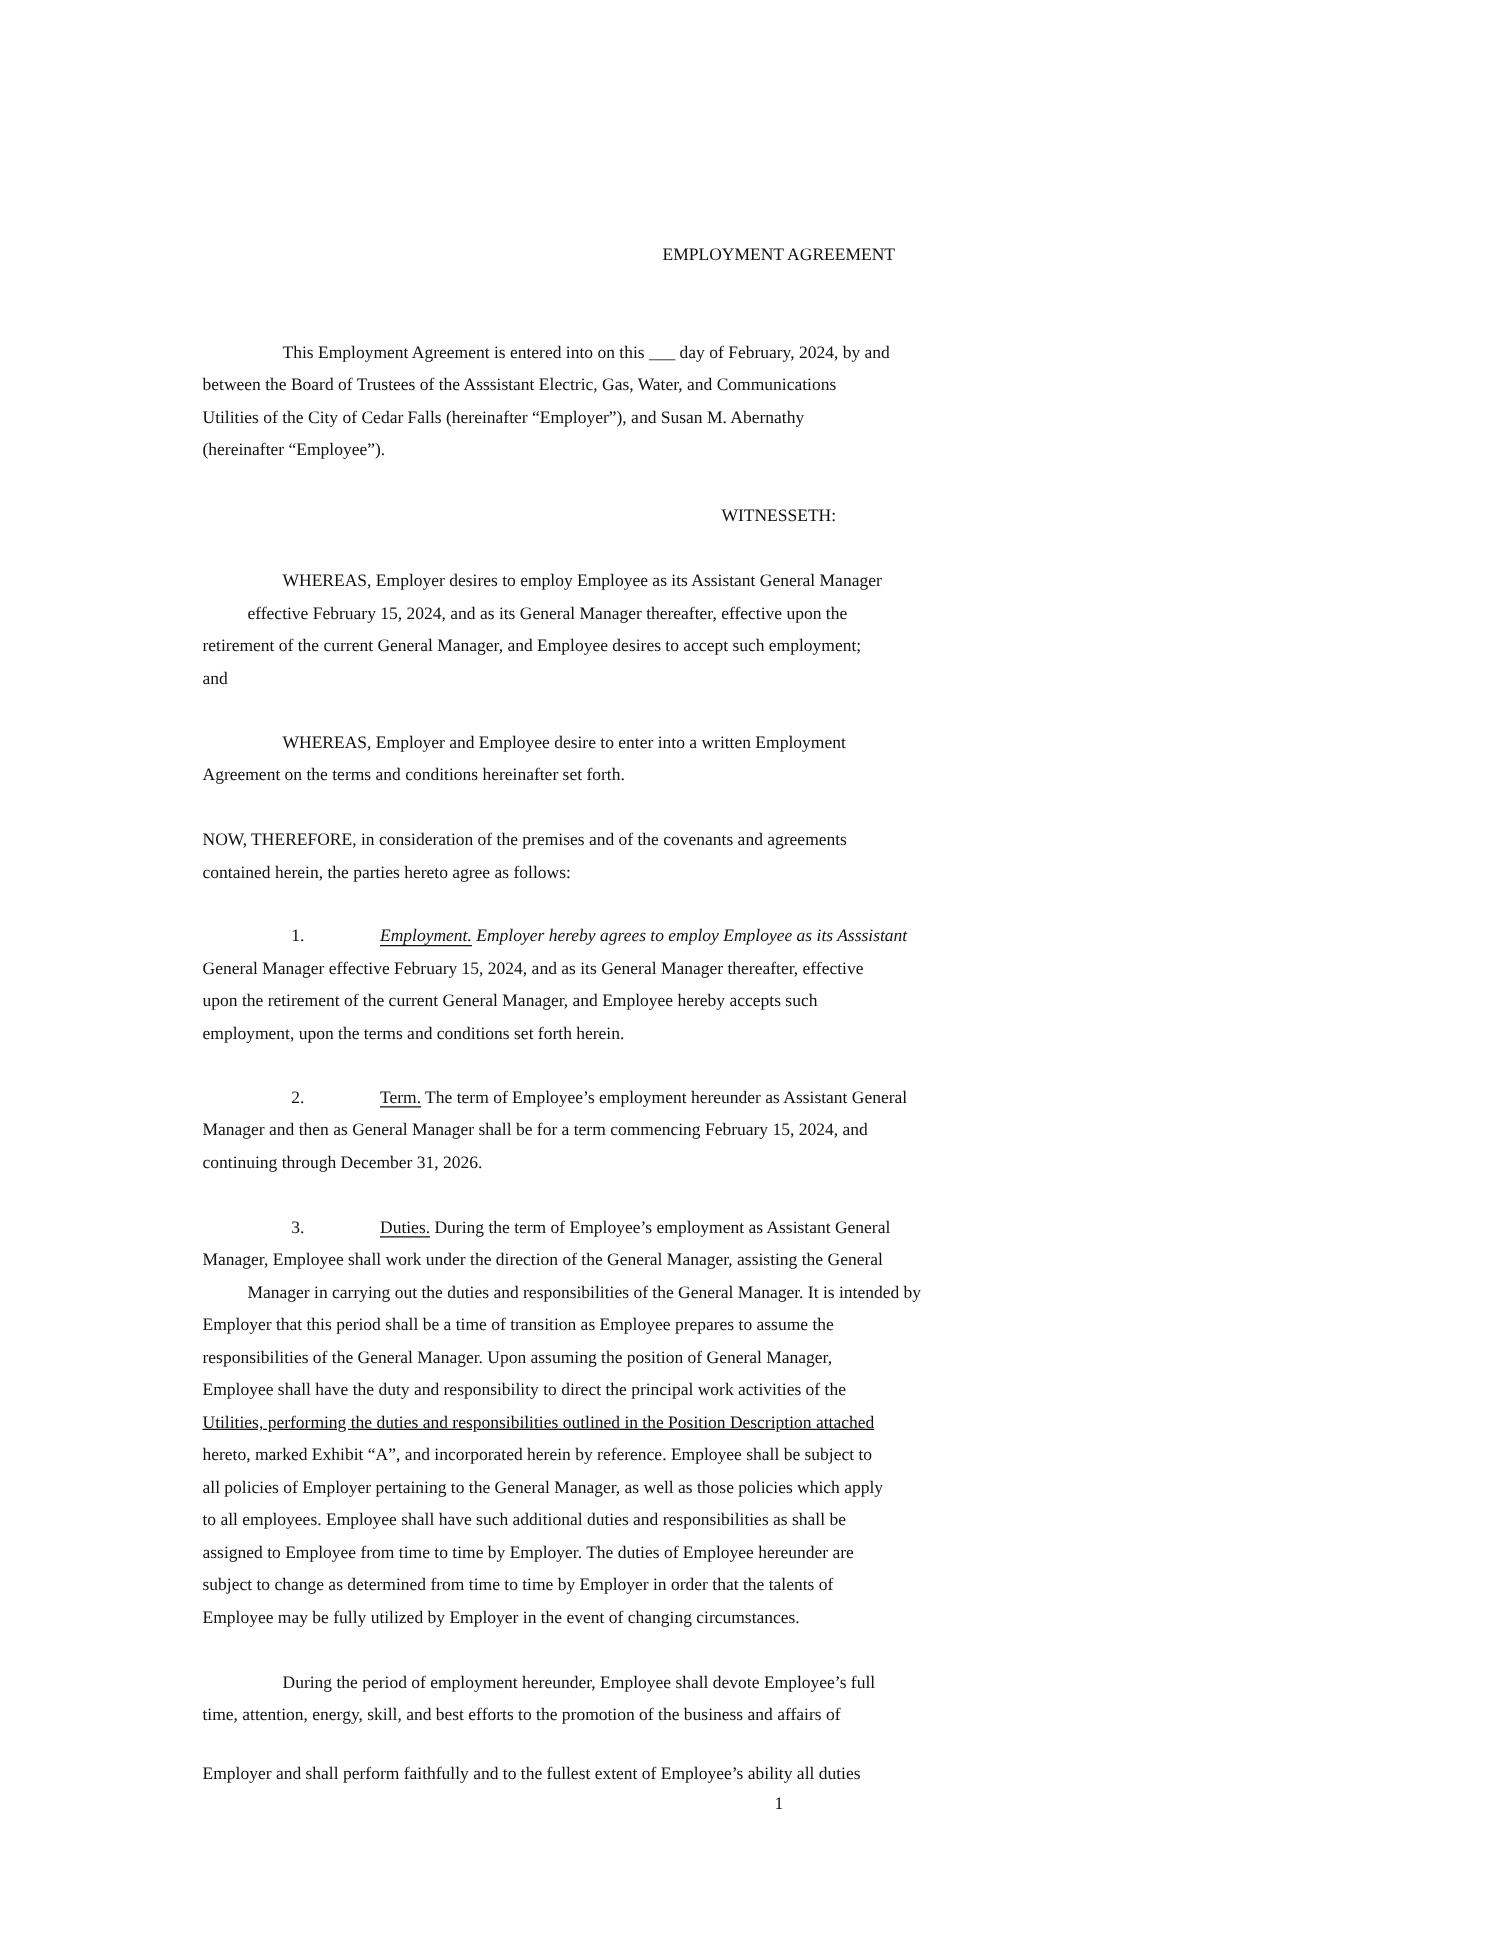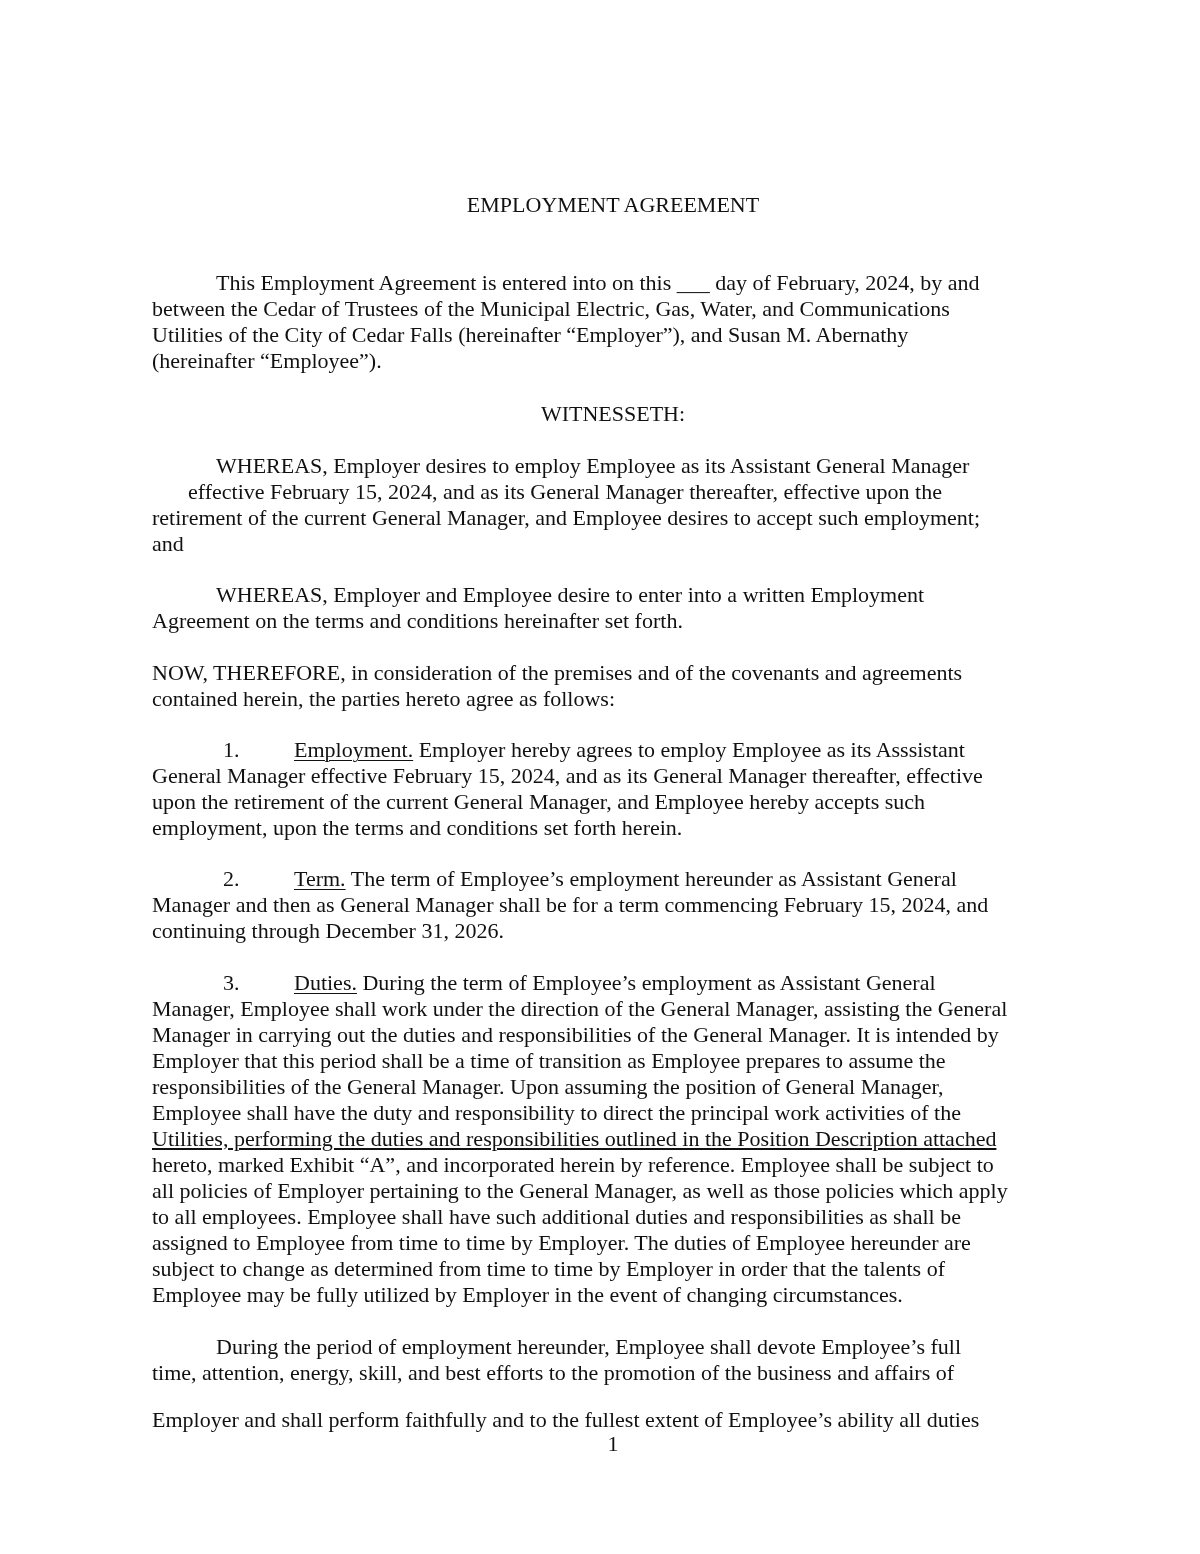--- a/index.html
+++ b/index.html
@@ -1,38 +1,38 @@
 <!DOCTYPE html>
 <html><head>
 <meta charset="utf-8">
 <style>
   html, body { margin: 0; padding: 0; background: #ffffff; }
   body { width: 1200px; height: 1554px; position: relative; overflow: hidden; }
   .page {
-    position: absolute; left: 7px; top: 0; width: 1007px; height: 1554px;
+    position: absolute; left: 17px; top: 0; width: 1007px; height: 1554px;
     background: #ffffff; color: #111111;
     font-family: "Liberation Serif", "DejaVu Serif", serif;
-    font-size: 22px;
+    font-size: 14px;
   }
   .line { position: absolute; left: 145px; white-space: nowrap; line-height: 26px; }
   .center { left: 0; width: 1212px; text-align: center; }
   .indent { left: 209px; }
   .num { position: absolute; white-space: nowrap; line-height: 26px; }
   .u { text-decoration: underline; text-underline-offset: 3px; text-decoration-thickness: 1px; }
 </style>
 </head>
 <body>
 
 <div class="page">
 
   <div class="line center" style="top:192px;">EMPLOYMENT AGREEMENT</div>
 
   <div>
     <div class="line indent" style="top:270px;">This Employment Agreement is entered into on this ___ day of February, 2024, by and</div>
-    <div class="line" style="top:296px;">between the Cedar of Trustees of the Municipal Electric, Gas, Water, and Communications</div>
+    <div class="line" style="top:296px;">between the Board of Trustees of the Asssistant Electric, Gas, Water, and Communications</div>
     <div class="line" style="top:322px;">Utilities of the City of Cedar Falls (hereinafter “Employer”), and Susan M. Abernathy</div>
     <div class="line" style="top:348px;">(hereinafter “Employee”).</div>
   </div>
 
   <div class="line center" style="top:401px;">WITNESSETH:</div>
 
   <div>
     <div class="line indent" style="top:453px;">WHEREAS, Employer desires to employ Employee as its Assistant General Manager</div>
     <div class="line" style="top:479px;margin-left:36px;">effective February 15, 2024, and as its General Manager thereafter, effective upon the</div>
     <div class="line" style="top:505px;">retirement of the current General Manager, and Employee desires to accept such employment;</div>
@@ -44,38 +44,38 @@
     <div class="line" style="top:608px;">Agreement on the terms and conditions hereinafter set forth.</div>
   </div>
 
   <div>
     <div class="line" style="top:660px;">NOW, THEREFORE, in consideration of the premises and of the covenants and agreements</div>
     <div class="line" style="top:686px;">contained herein, the parties hereto agree as follows:</div>
   </div>
 
   <div>
     <span class="num" style="left:216px; top:737px;">1.</span>
-    <div class="line" style="left:287px; top:737px;"><span class="u">Employment.</span><span> Employer hereby agrees to employ Employee as its Asssistant</span></div>
+    <div class="line" style="left:287px; top:737px;font-style:italic;"><span class="u">Employment.</span><span> Employer hereby agrees to employ Employee as its Asssistant</span></div>
     <div class="line" style="top:763px;">General Manager effective February 15, 2024, and as its General Manager thereafter, effective</div>
     <div class="line" style="top:789px;">upon the retirement of the current General Manager, and Employee hereby accepts such</div>
     <div class="line" style="top:815px;">employment, upon the terms and conditions set forth herein.</div>
   </div>
 
   <div>
     <span class="num" style="left:216px; top:866px;">2.</span>
     <div class="line" style="left:287px; top:866px;"><span class="u">Term.</span><span> The term of Employee’s employment hereunder as Assistant General</span></div>
     <div class="line" style="top:892px;">Manager and then as General Manager shall be for a term commencing February 15, 2024, and</div>
     <div class="line" style="top:918px;">continuing through December 31, 2026.</div>
   </div>
 
   <div>
     <span class="num" style="left:216px; top:970px;">3.</span>
     <div class="line" style="left:287px; top:970px;"><span class="u">Duties.</span><span> During the term of Employee’s employment as Assistant General</span></div>
     <div class="line" style="top:996px;">Manager, Employee shall work under the direction of the General Manager, assisting the General</div>
-    <div class="line" style="top:1022px;">Manager in carrying out the duties and responsibilities of the General Manager. It is intended by</div>
+    <div class="line" style="top:1022px;margin-left:36px;">Manager in carrying out the duties and responsibilities of the General Manager. It is intended by</div>
     <div class="line" style="top:1048px;">Employer that this period shall be a time of transition as Employee prepares to assume the</div>
     <div class="line" style="top:1074px;">responsibilities of the General Manager. Upon assuming the position of General Manager,</div>
     <div class="line" style="top:1100px;">Employee shall have the duty and responsibility to direct the principal work activities of the</div>
     <div class="line" style="top:1126px;text-decoration:underline;">Utilities, performing the duties and responsibilities outlined in the Position Description attached</div>
     <div class="line" style="top:1152px;">hereto, marked Exhibit “A”, and incorporated herein by reference. Employee shall be subject to</div>
     <div class="line" style="top:1178px;">all policies of Employer pertaining to the General Manager, as well as those policies which apply</div>
     <div class="line" style="top:1204px;">to all employees. Employee shall have such additional duties and responsibilities as shall be</div>
     <div class="line" style="top:1230px;">assigned to Employee from time to time by Employer. The duties of Employee hereunder are</div>
     <div class="line" style="top:1256px;">subject to change as determined from time to time by Employer in order that the talents of</div>
     <div class="line" style="top:1282px;">Employee may be fully utilized by Employer in the event of changing circumstances.</div>

